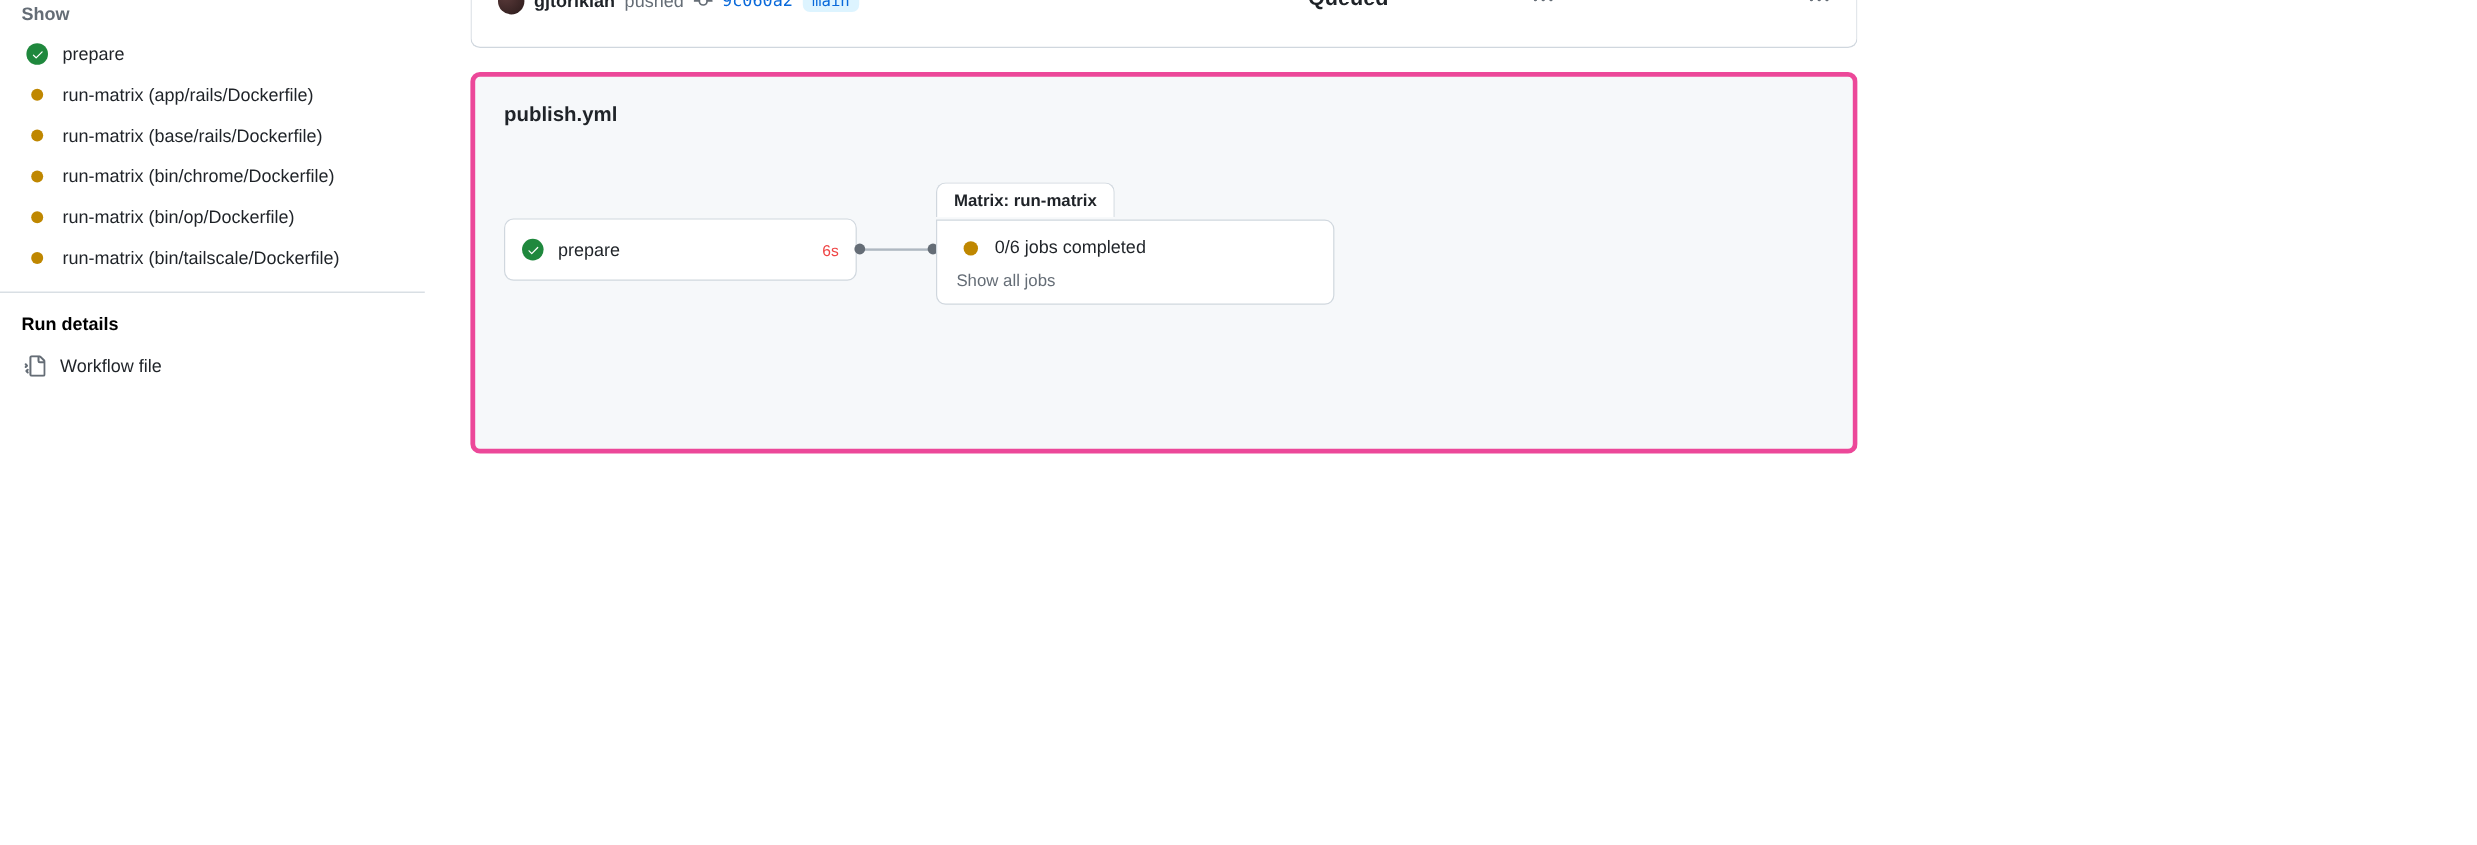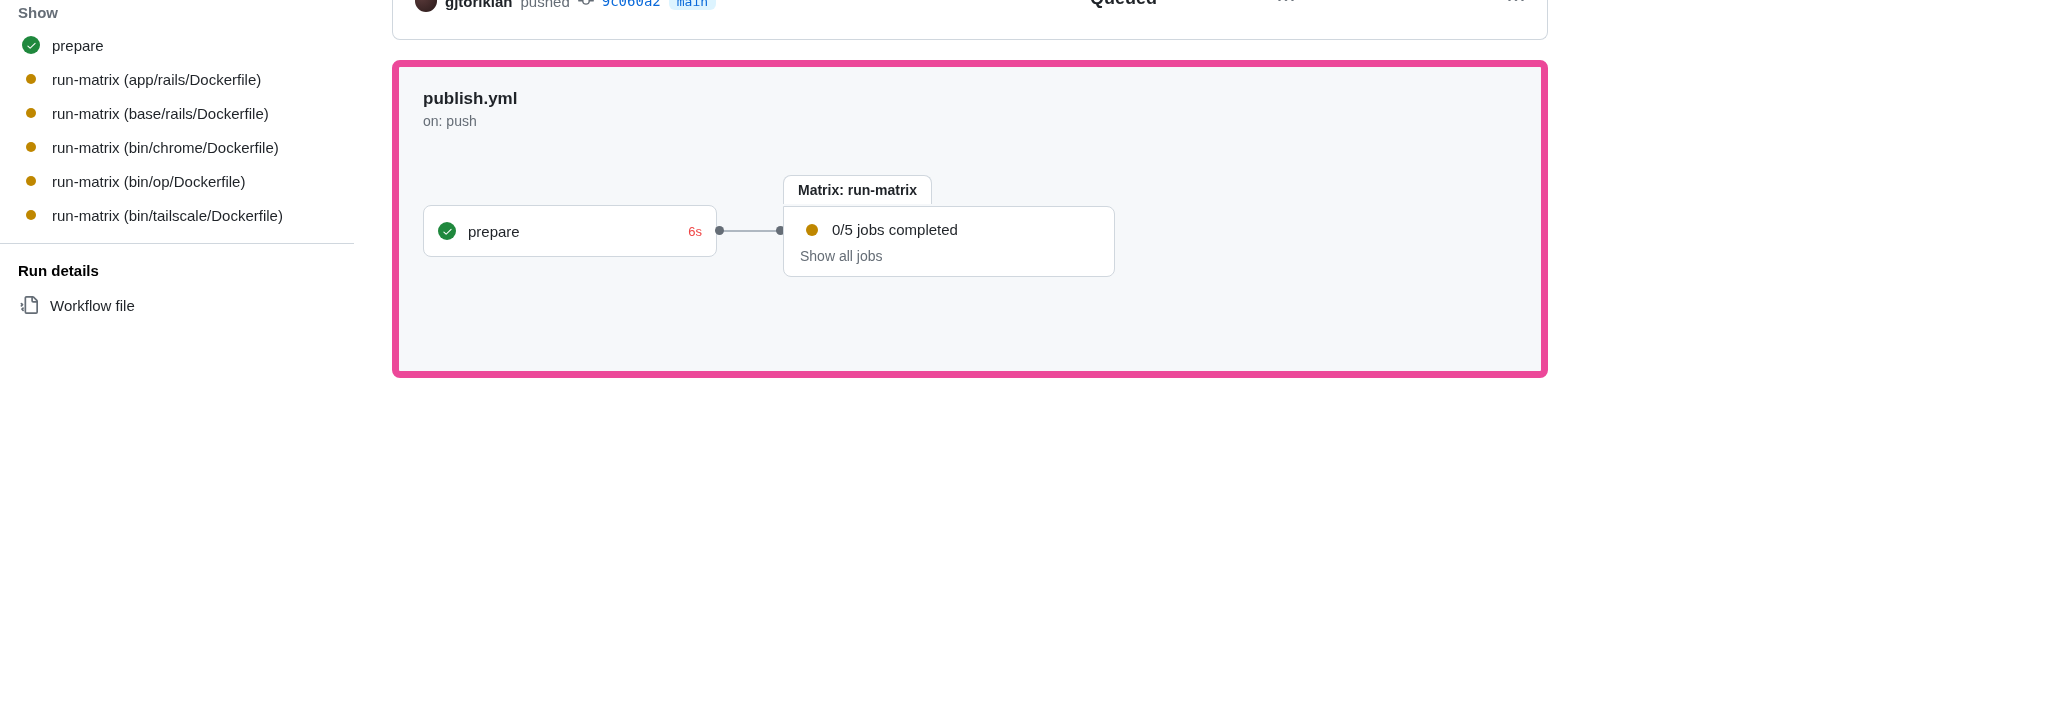--- a/index.html
+++ b/index.html
@@ -135,21 +135,21 @@
     color:#656d76;
     margin-top:-10px;
   }
   .kebab-icon svg { width:16px; height:16px; fill: currentColor; }
   .summary-right { display:flex; align-items:center; gap: 120px; }
   .summary-spacer { width: 110px; display:flex; justify-content:flex-end; }
 
   
   .graph-box {
     margin-top: 20px;
-    border: 7px solid #ec4899;
+    border: 4px solid #ec4899;
     border-radius: 8px;
     background: #f6f8fa;
     padding: 22px 24px;
     height: 318px;
     position: relative;
   }
   .wf-title { font-size: 17px; font-weight: 700; margin-bottom: 4px; color:#1f2328; }
   .wf-sub { font-size: 14px; color: #656d76; }
 
   .graph-area {
@@ -315,41 +315,40 @@
             <svg viewBox="0 0 16 16">
                 <path d="M8 9a1.5 1.5 0 1 0 0-3 1.5 1.5 0 0 0 0 3ZM1.5 9a1.5 1.5 0 1 0 0-3 1.5 1.5 0 0 0 0 3Zm13 0a1.5 1.5 0 1 0 0-3 1.5 1.5 0 0 0 0 3Z"></path>
               </svg>
           </span>
         </div>
       </div>
     </div>
 
     <div class="graph-box">
       <div class="wf-title">publish.yml</div>
-      <div class="wf-sub">on: push</div>
 
       <div class="graph-area">
 
         <div class="node-prepare">
           <span class="icon-success">
             <svg viewBox="0 0 16 16">
                 <path d="M13.78 4.22a.75.75 0 0 1 0 1.06l-7.25 7.25a.75.75 0 0 1-1.06 0L2.22 9.28a.75.75 0 1 1 1.06-1.06l2.72 2.72 6.72-6.72a.75.75 0 0 1 1.06 0z"></path>
               </svg>
           </span>
           <span class="label">prepare</span>
           <span class="time">6s</span>
         </div>
 
         <div class="connector"></div>
 
         <div class="matrix-tab">Matrix: run-matrix</div>
         <div class="node-matrix">
           <div class="matrix-status-row">
             <span class="matrix-status-dot"></span>
-            <span class="matrix-status-text">0/5 jobs completed</span>
+            <span class="matrix-status-text">0/6 jobs completed</span>
           </div>
           <div class="show-all">Show all jobs</div>
         </div>
 
       </div>
     </div>
   </main>
 </div>
 
 </body></html>

